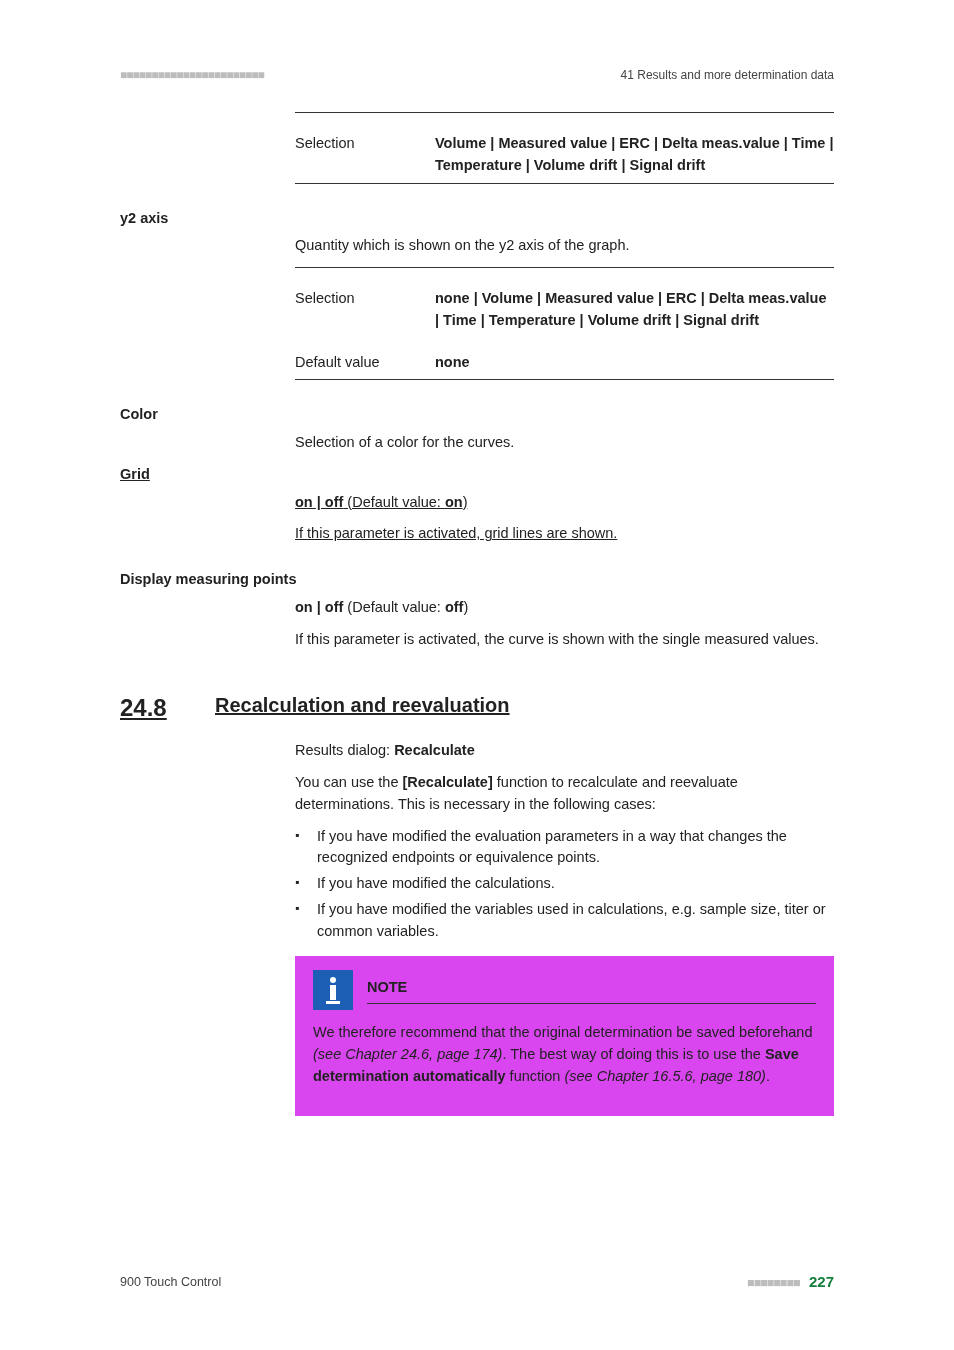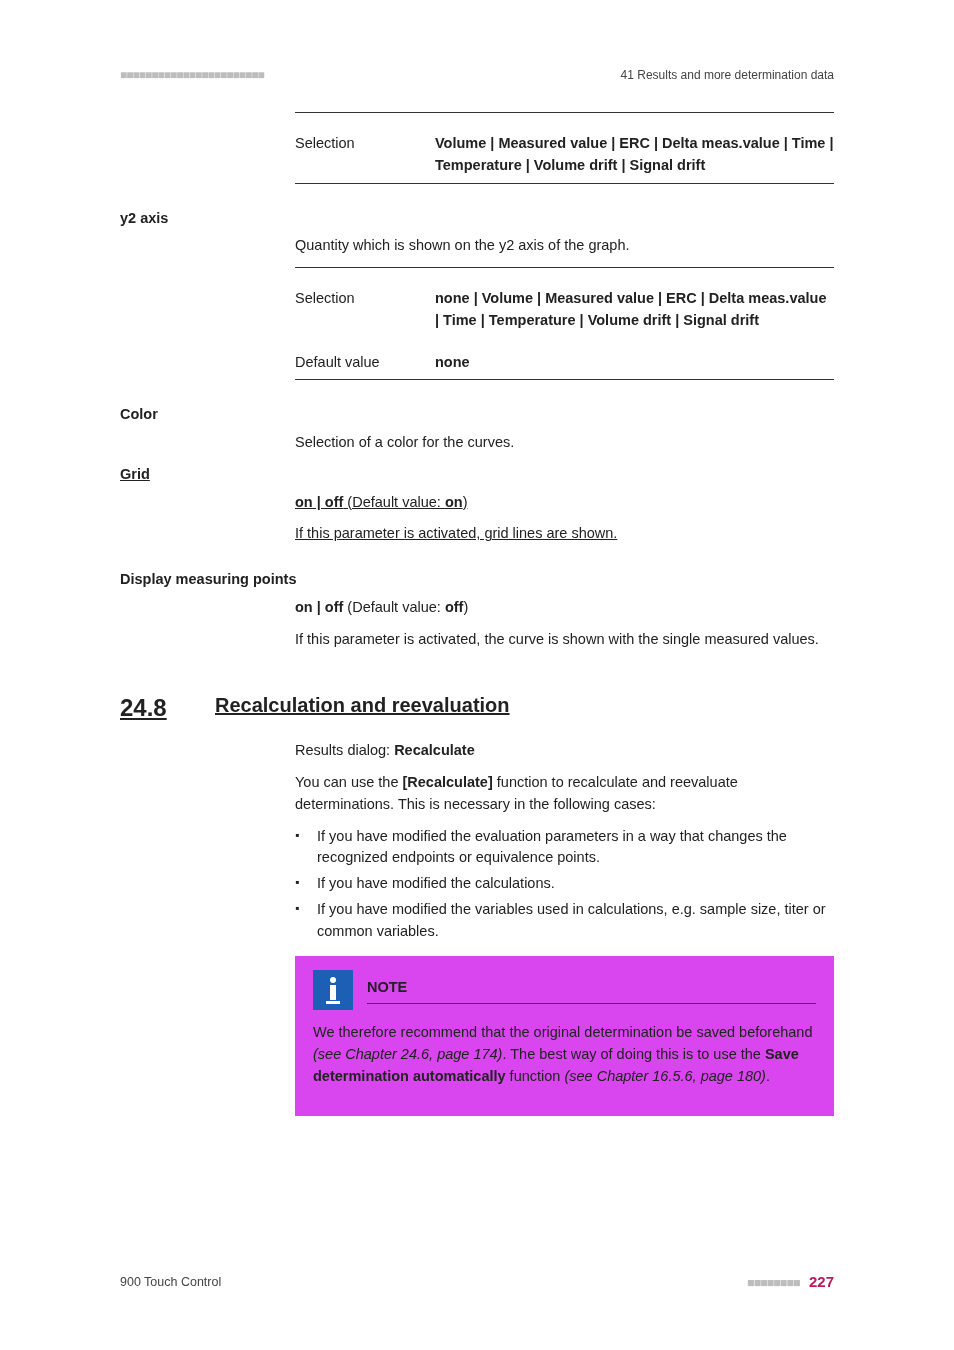--- a/index.html
+++ b/index.html
@@ -161,21 +161,21 @@
     right: 120px;
     display: flex;
     justify-content: space-between;
     align-items: center;
     font-size: 12.5px;
     color: #444;
   }
   .footer .pagenum {
     font-weight: 700;
     font-size: 15px;
-    color: #be185d;
+    color: #15803d;
   }
   .footer .dots {
     color: #bdbdbd;
     letter-spacing: -1px;
     margin-right: 6px;
   }
 </style>
 </head>
 <body>
 

